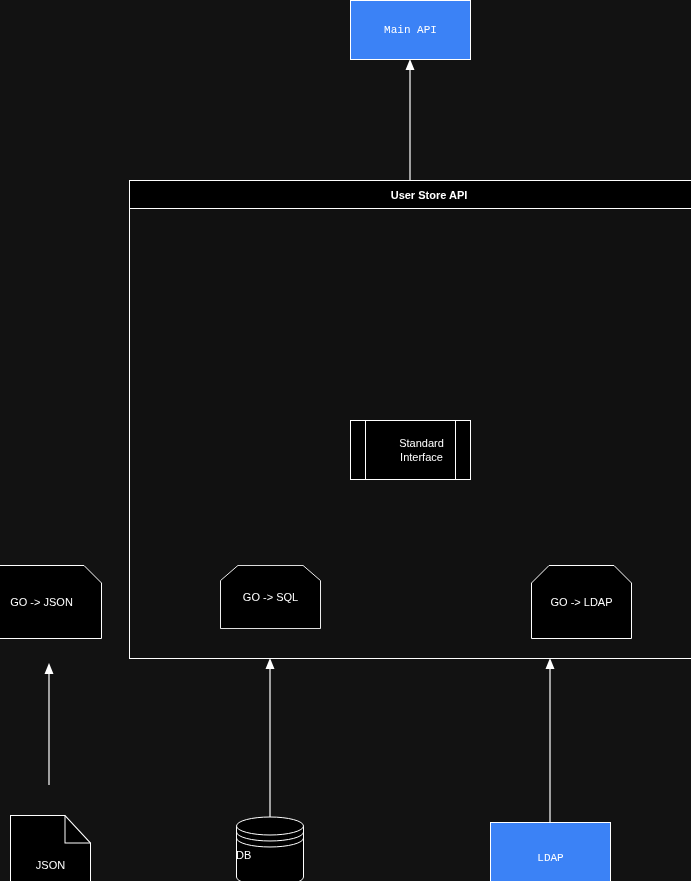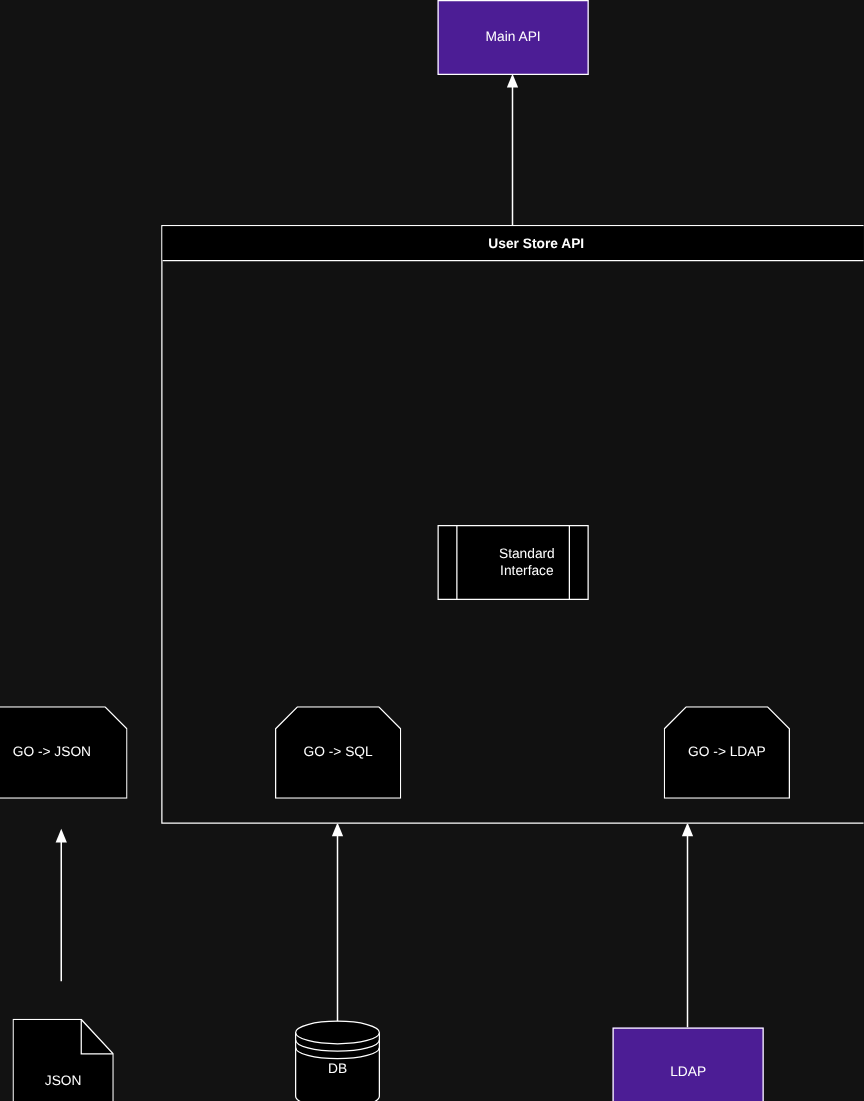--- a/index.html
+++ b/index.html
@@ -23,25 +23,26 @@
     line-height: 14px;
     text-align: center;
     white-space: pre-line;
     pointer-events: none;
   }
 
   
   .box {
     position: absolute;
     box-sizing: border-box;
-    background: #4c1d95;
+    background: #3b82f6;
     border: 1px solid #ffffff;
     display: flex;
     align-items: center;
     justify-content: center;
+    font-family: Liberation Mono, monospace;
   }
 
   
   .container-node {
     position: absolute;
     box-sizing: border-box;
     border: 1px solid #ffffff;
     background: #111111;
   }
   .container-title {
@@ -108,21 +109,21 @@
     height: 100%;
   }
   .doc-node .node-label { position: relative; z-index: 2; }
 
   
   .cylinder-node {
     position: absolute;
     box-sizing: border-box;
     display: flex;
     align-items: center;
-    justify-content: center;
+    justify-content: flex-start;
   }
   .cylinder-node svg {
     position: absolute;
     inset: 0;
     width: 100%;
     height: 100%;
   }
   .cylinder-node .node-label {
     position: relative;
     z-index: 2;
@@ -209,21 +210,21 @@
 Interface</div>
   </div>
 
   <div class="pentagon-node" style="left:-19px; top:565px; width:121px; height:74px;">
     <svg viewBox="0 0 121 74" preserveAspectRatio="none">
       <polygon points="0.5,18 18,0.5 103,0.5 120.5,18 120.5,73.5 0.5,73.5" fill="#000000" stroke="#ffffff" stroke-width="1"></polygon>
     </svg>
     <div class="node-label">GO -&gt; JSON</div>
   </div>
 
-  <div class="pentagon-node" style="left:220px; top:565px; width:101px; height:74px;">
+  <div class="pentagon-node" style="left:220px; top:565px; width:101px; height:64px;">
     <svg viewBox="0 0 101 74" preserveAspectRatio="none">
       <polygon points="0.5,18 18,0.5 83,0.5 100.5,18 100.5,73.5 0.5,73.5" fill="#000000" stroke="#ffffff" stroke-width="1"></polygon>
     </svg>
     <div class="node-label">GO -&gt; SQL</div>
   </div>
 
   <div class="pentagon-node" style="left:499px; top:565px; width:101px; height:74px;margin-left:32px;">
     <svg viewBox="0 0 101 74" preserveAspectRatio="none">
       <polygon points="0.5,18 18,0.5 83,0.5 100.5,18 100.5,73.5 0.5,73.5" fill="#000000" stroke="#ffffff" stroke-width="1"></polygon>
     </svg>

